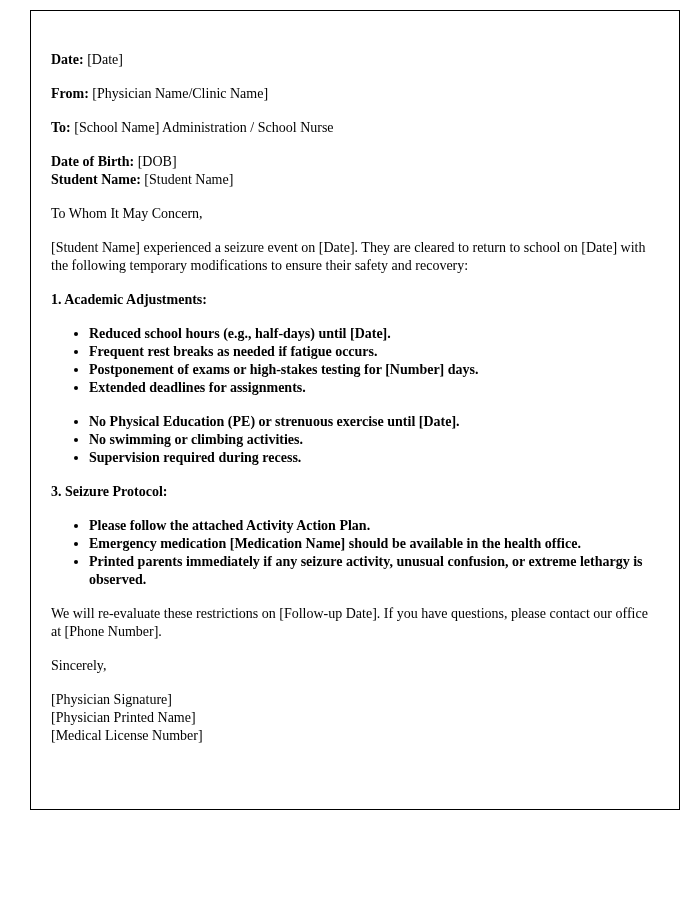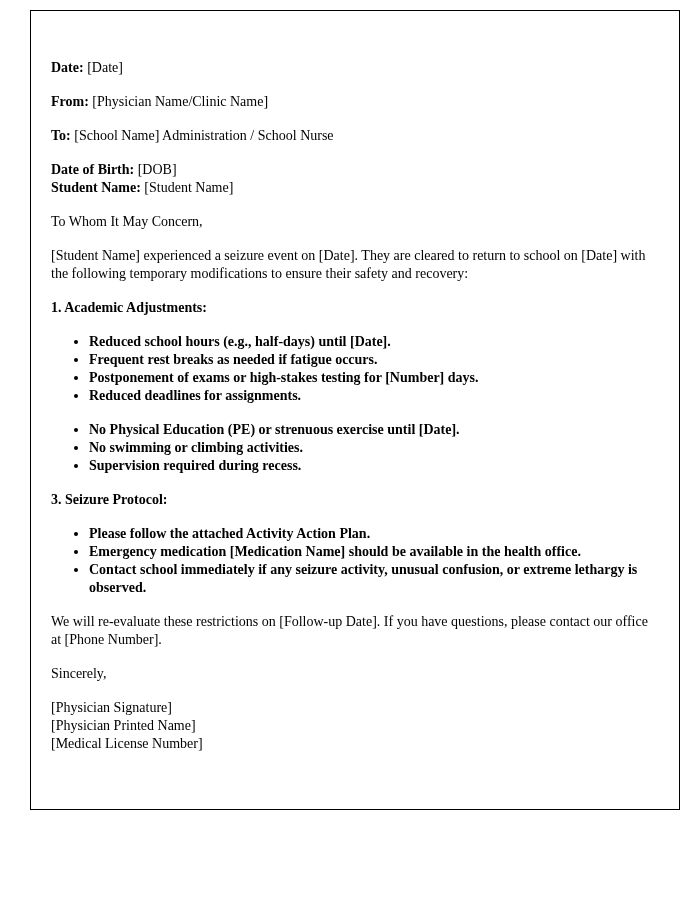--- a/index.html
+++ b/index.html
@@ -21,21 +21,21 @@
     width: 650px;
     height: 800px;
     border: 1px solid #000000;
     background: #ffffff;
     padding: 40px 20px 0 20px;
     overflow: hidden;
     font-size: 14px;
     line-height: 18px;
   }
   .para {
-    margin: 8px 0 16px 0;
+    margin: 0 0 16px 0;
   }
   .b {
     font-weight: bold;
   }
   ul.bullets {
     margin: 0 0 16px 0;
     padding-left: 38px;
     list-style-type: disc;
   }
   ul.bullets li {
@@ -77,34 +77,34 @@
 
   <p class="para">To Whom It May Concern,</p>
 
   <p class="para">[Student Name] experienced a seizure event on [Date]. They are cleared to return to school on [Date] with the following temporary modifications to ensure their safety and recovery:</p>
 
   <p class="para b">1. Academic Adjustments:</p>
   <ul class="bullets">
     <li>Reduced school hours (e.g., half-days) until [Date].</li>
     <li>Frequent rest breaks as needed if fatigue occurs.</li>
     <li>Postponement of exams or high-stakes testing for [Number] days.</li>
-    <li>Reduced deadlines for assignments.</li>
+    <li>Extended deadlines for assignments.</li>
   </ul>
 
   <ul class="bullets">
     <li>No Physical Education (PE) or strenuous exercise until [Date].</li>
     <li>No swimming or climbing activities.</li>
     <li>Supervision required during recess.</li>
   </ul>
 
   <p class="para b">3. Seizure Protocol:</p>
   <ul class="bullets">
     <li>Please follow the attached Activity Action Plan.</li>
     <li>Emergency medication [Medication Name] should be available in the health office.</li>
-    <li>Contact school immediately if any seizure activity, unusual confusion, or extreme lethargy is observed.</li>
+    <li>Printed parents immediately if any seizure activity, unusual confusion, or extreme lethargy is observed.</li>
   </ul>
 
   <p class="para">We will re-evaluate these restrictions on [Follow-up Date]. If you have questions, please contact our office at [Phone Number].</p>
 
   <p class="para">Sincerely,</p>
 
   <div class="para">
     <div class="line">[Physician Signature]</div>
     <div class="line">[Physician Printed Name]</div>
     <div class="line">[Medical License Number]</div>

